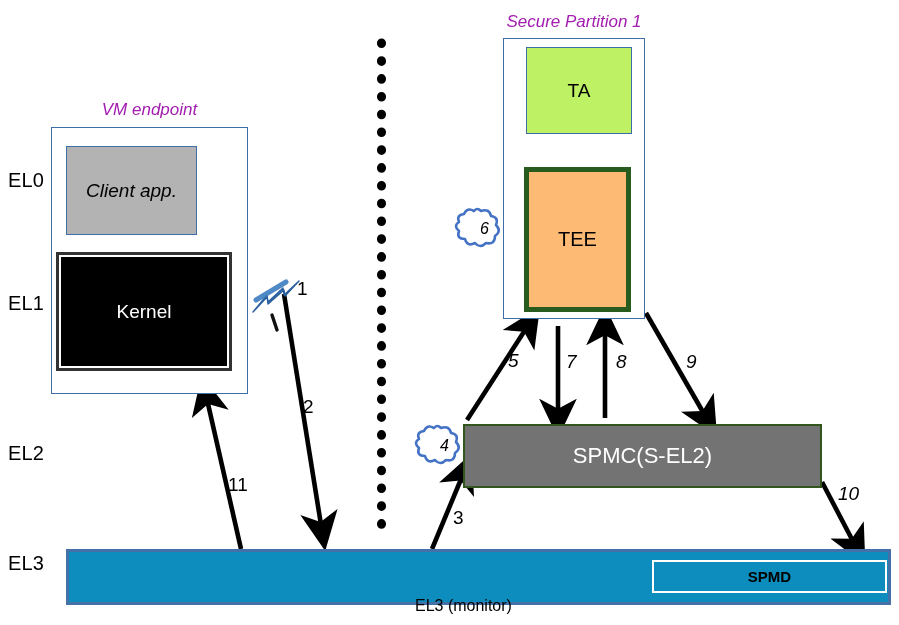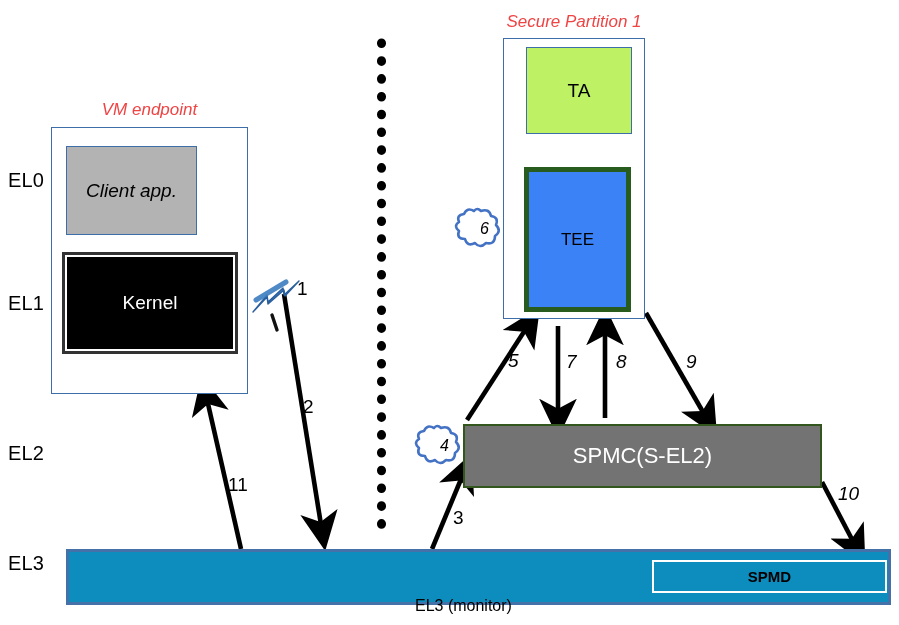--- a/index.html
+++ b/index.html
@@ -6,42 +6,42 @@
   html,body{margin:0;padding:0;background:#ffffff;}
   body{font-family:"Liberation Sans", sans-serif;}
   #stage{position:relative;width:899px;height:625px;background:#ffffff;overflow:hidden;}
   svg.layer{position:absolute;left:0;top:0;width:899px;height:625px;pointer-events:none;}
   .abs{position:absolute;}
 
   
   .el-label{font-size:20px;color:#000;letter-spacing:.2px;white-space:nowrap;}
 
   
-  .box-title{font-size:17px;font-style:italic;color:#ef4444;white-space:nowrap;text-align:center;}
+  .box-title{font-size:17px;font-style:italic;color:#a21caf;white-space:nowrap;text-align:center;}
 
   
   .outline-box{border:1px solid #3d6ea8;background:#ffffff;box-sizing:border-box;}
 
   
   .client-app{background:#b3b3b3;border:1px solid #3d6ea8;box-sizing:border-box;
               display:flex;align-items:center;justify-content:center;
               font-size:19px;color:#000;}
 
   
   .kernel-outer{background:#000000;border:3px solid #333333;box-sizing:border-box;
                 display:flex;align-items:center;justify-content:center;}
   .kernel-inner{border:2px solid #ffffff;box-sizing:border-box;width:100%;height:100%;
                 display:flex;align-items:center;justify-content:center;
                 font-size:19px;color:#ffffff;}
 
   
   .ta-box{background:#bef264;border:1px solid #3d6ea8;box-sizing:border-box;
           display:flex;align-items:center;justify-content:center;font-size:19px;color:#000;}
-  .tee-box{background:#3b82f6;border:5px solid #275c1e;box-sizing:border-box;
-           display:flex;align-items:center;justify-content:center;font-size:17px;color:#000;}
+  .tee-box{background:#fdba74;border:5px solid #275c1e;box-sizing:border-box;
+           display:flex;align-items:center;justify-content:center;font-size:20px;color:#000;}
 
   
   .spmc-box{background:#737373;border:2px solid #33561f;box-sizing:border-box;
             display:flex;align-items:center;justify-content:center;
             font-size:22px;font-weight:normal;color:#ffffff;}
 
   
   .el3-bar{background:#0d8dbd;border:3px solid #4472a8;box-sizing:border-box;}
   .el3-text{font-size:16px;color:#000;white-space:nowrap;margin-top:36px;}
   .spmd-box{border:2px solid #ffffff;box-sizing:border-box;
@@ -130,21 +130,21 @@
   <div class="abs el-label" style="left:8px;top:292px;">EL1</div>
   <div class="abs el-label" style="left:8px;top:442px;">EL2</div>
   <div class="abs el-label" style="left:8px;top:552px;">EL3</div>
 
   <div class="abs box-title" style="left:51px;top:100px;width:197px;">VM endpoint</div>
 
   <div class="abs outline-box" style="left:51px;top:127px;width:197px;height:267px;"></div>
 
   <div class="abs client-app" style="left:66px;top:146px;width:131px;height:89px;font-style:italic;">Client app.</div>
 
-  <div class="abs kernel-outer" style="left:62px;top:252px;width:176px;height:102px;">
+  <div class="abs kernel-outer" style="left:56px;top:252px;width:176px;height:119px;">
     <div class="kernel-inner">Kernel</div>
   </div>
 
   <div class="abs box-title" style="left:503px;top:12px;width:142px;">Secure Partition 1</div>
 
   <div class="abs outline-box" style="left:503px;top:38px;width:142px;height:281px;"></div>
 
   <div class="abs ta-box" style="left:526px;top:47px;width:106px;height:87px;">TA</div>
 
   <div class="abs tee-box" style="left:524px;top:167px;width:107px;height:145px;">TEE</div>

